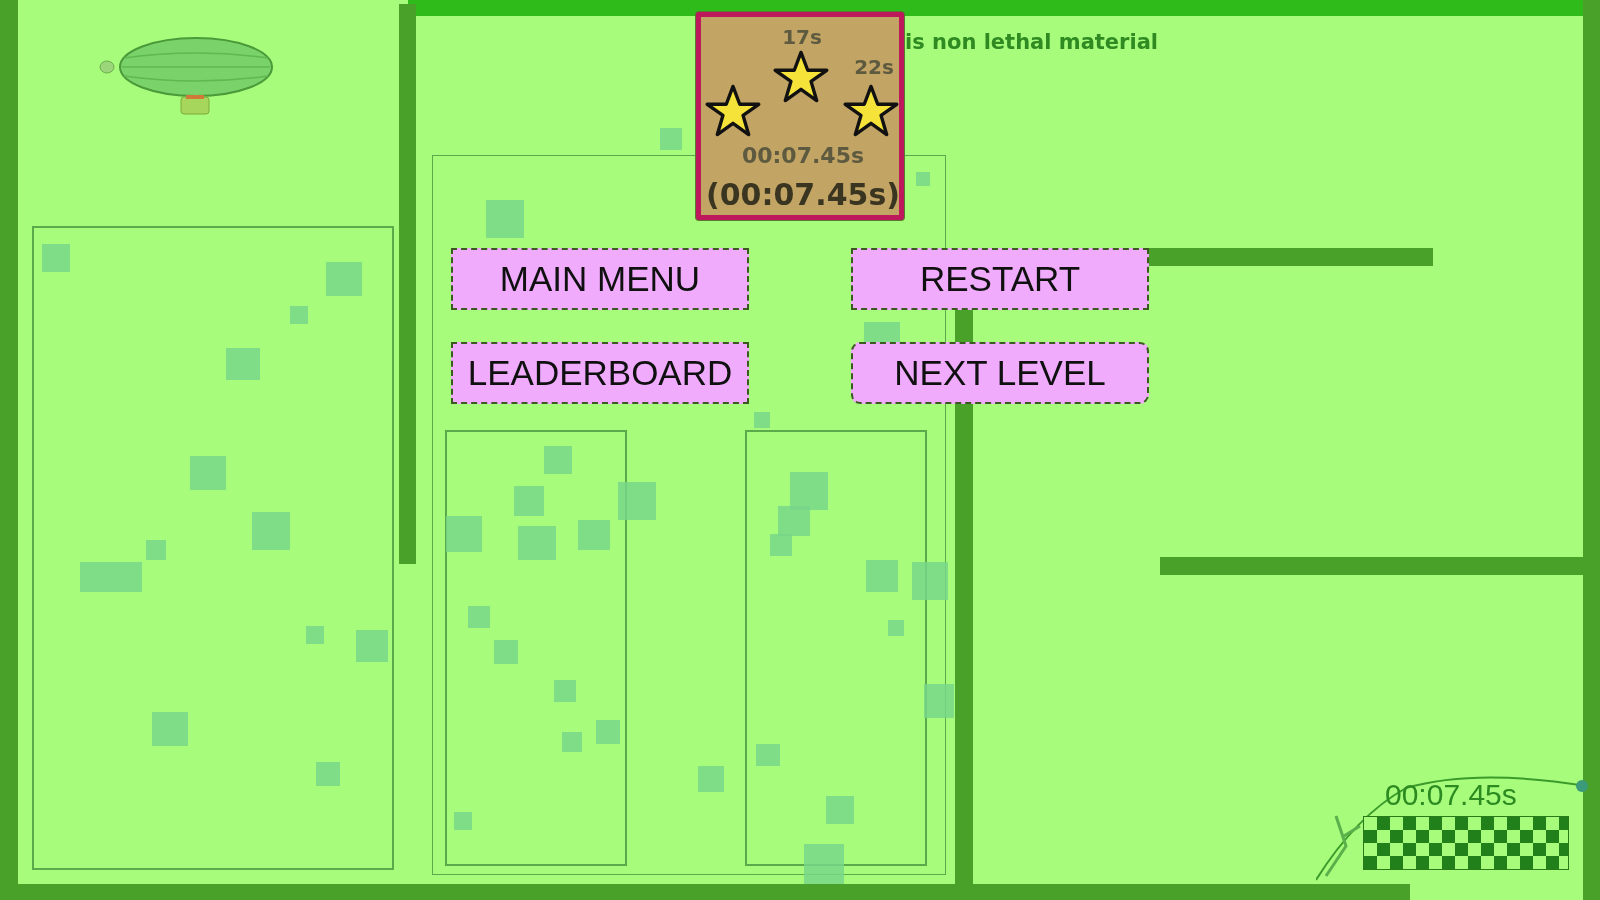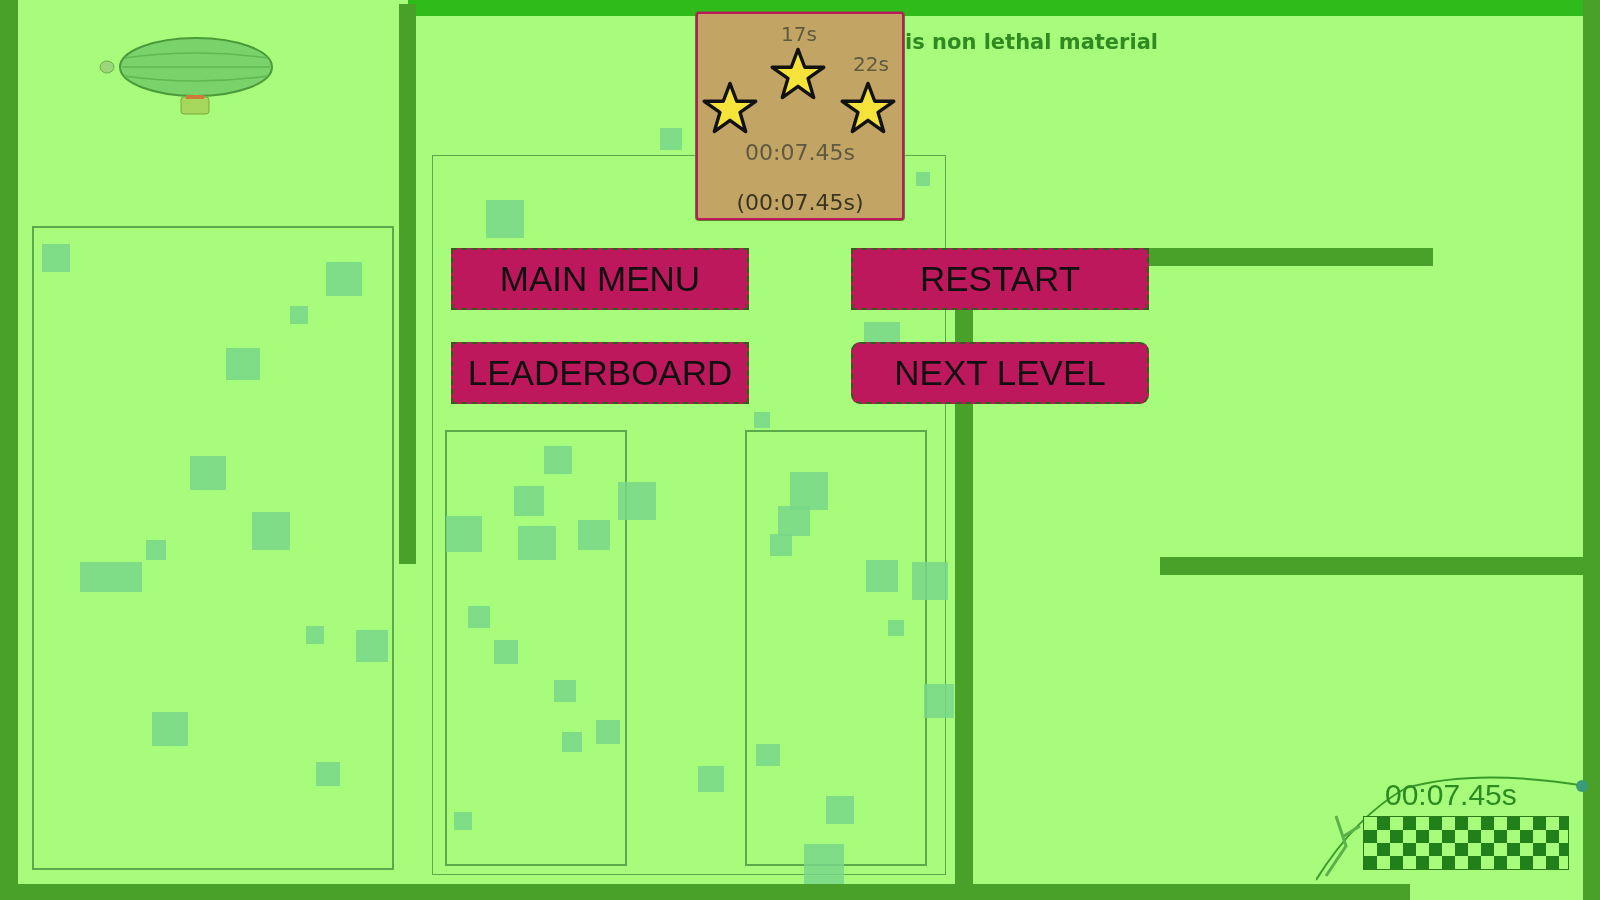--- a/index.html
+++ b/index.html
@@ -2,24 +2,24 @@
 <html><head>
 <meta charset="utf-8">
 <style>
   html,body{margin:0;padding:0;}
   body{width:1600px;height:900px;overflow:hidden;background:#a8fc7c;position:relative;font-family:"DejaVu Sans",sans-serif;}
   .wall{position:absolute;background:#4aa12a;}
   .wall.bright{background:#2fbb1a;}
   .frame{position:absolute;border:2px solid #5aa94a;box-sizing:border-box;}
   .sq{position:absolute;background:#78d68a;opacity:.85;}
   .hint{position:absolute;left:905px;top:30px;color:#2f8a22;font-weight:bold;font-size:21px;white-space:nowrap;}
-  .panel{position:absolute;left:696px;top:12px;width:208px;height:208px;background:#c2a464;border:2px solid #be185d;box-sizing:border-box;border-radius:3px;box-shadow:0 0 0 1px #5a7a30;}
+  .panel{position:absolute;left:696px;top:12px;width:208px;height:208px;background:#c2a464;border:5px solid #be185d;box-sizing:border-box;border-radius:3px;box-shadow:0 0 0 1px #5a7a30;font-weight:bold;}
   .panel .t{position:absolute;color:#5e5a40;font-size:20px;text-align:center;}
   .star{position:absolute;width:56px;height:56px;}
-  .btn{position:absolute;height:62px;width:298px;background:#be185d;border:2px dashed #3a5a20;box-sizing:border-box;display:flex;align-items:center;justify-content:center;color:#101010;font-size:35px;cursor:pointer;font-family:"Liberation Sans",sans-serif;}
+  .btn{position:absolute;height:62px;width:298px;background:#f0abfc;border:2px dashed #3a5a20;box-sizing:border-box;display:flex;align-items:center;justify-content:center;color:#101010;font-size:35px;cursor:pointer;font-family:"Liberation Sans",sans-serif;}
   .timer{position:absolute;left:1385px;top:778px;color:#2b8a20;font-size:30px;font-family:"Liberation Sans",sans-serif;}
   .checker{position:absolute;left:1363px;top:816px;width:204px;height:52px;border:1px solid #2b7a1a;background-image:
     linear-gradient(45deg,#22801a 25%,transparent 25%,transparent 75%,#22801a 75%),
     linear-gradient(45deg,#22801a 25%,transparent 25%,transparent 75%,#22801a 75%);
     background-size:26px 26px;background-position:0 0,13px 13px;background-color:#a8fc7c;}
 </style>
 </head>
 <body>
 
 <div class="wall" style="left:0;top:0;width:18px;height:900px;"></div>
@@ -93,21 +93,21 @@
   <svg class="star" style="left:4px;top:66px;" viewBox="0 0 50 50">
       <polygon points="25,3 31,19 48,19 34,29 39,46 25,36 11,46 16,29 2,19 19,19" fill="#f5e33a" stroke="#111" stroke-width="3" stroke-linejoin="round"></polygon>
     </svg>
   <svg class="star" style="left:72px;top:32px;" viewBox="0 0 50 50">
       <polygon points="25,3 31,19 48,19 34,29 39,46 25,36 11,46 16,29 2,19 19,19" fill="#f5e33a" stroke="#111" stroke-width="3" stroke-linejoin="round"></polygon>
     </svg>
   <svg class="star" style="left:142px;top:66px;" viewBox="0 0 50 50">
       <polygon points="25,3 31,19 48,19 34,29 39,46 25,36 11,46 16,29 2,19 19,19" fill="#f5e33a" stroke="#111" stroke-width="3" stroke-linejoin="round"></polygon>
     </svg>
   <div class="t" style="left:0;top:126px;width:204px;font-size:22px;">00:07.45s</div>
-  <div class="t" style="left:0;top:176px;width:204px;font-size:22px;color:#3a3520;">(00:07.45s)</div>
+  <div class="t" style="left:0;top:160px;width:204px;font-size:30px;color:#3a3520;">(00:07.45s)</div>
 </div>
 
 <div class="btn" style="left:451px;top:248px;">MAIN MENU</div>
 <div class="btn" style="left:851px;top:248px;">RESTART</div>
 <div class="btn" style="left:451px;top:342px;">LEADERBOARD</div>
 <div class="btn" style="left:851px;top:342px;border-radius:9px;">NEXT LEVEL</div>
 
 <svg style="position:absolute;left:1316px;top:776px;" width="284" height="110" viewBox="0 0 284 110">
   <path d="M0 104 Q40 40 90 12 Q160 -8 270 10" stroke="#3a9a2a" stroke-width="2" fill="none"></path>
   <path d="M20 40 L30 70 L10 100 M28 60 L44 50" stroke="#5ab04a" stroke-width="3" fill="none"></path>

